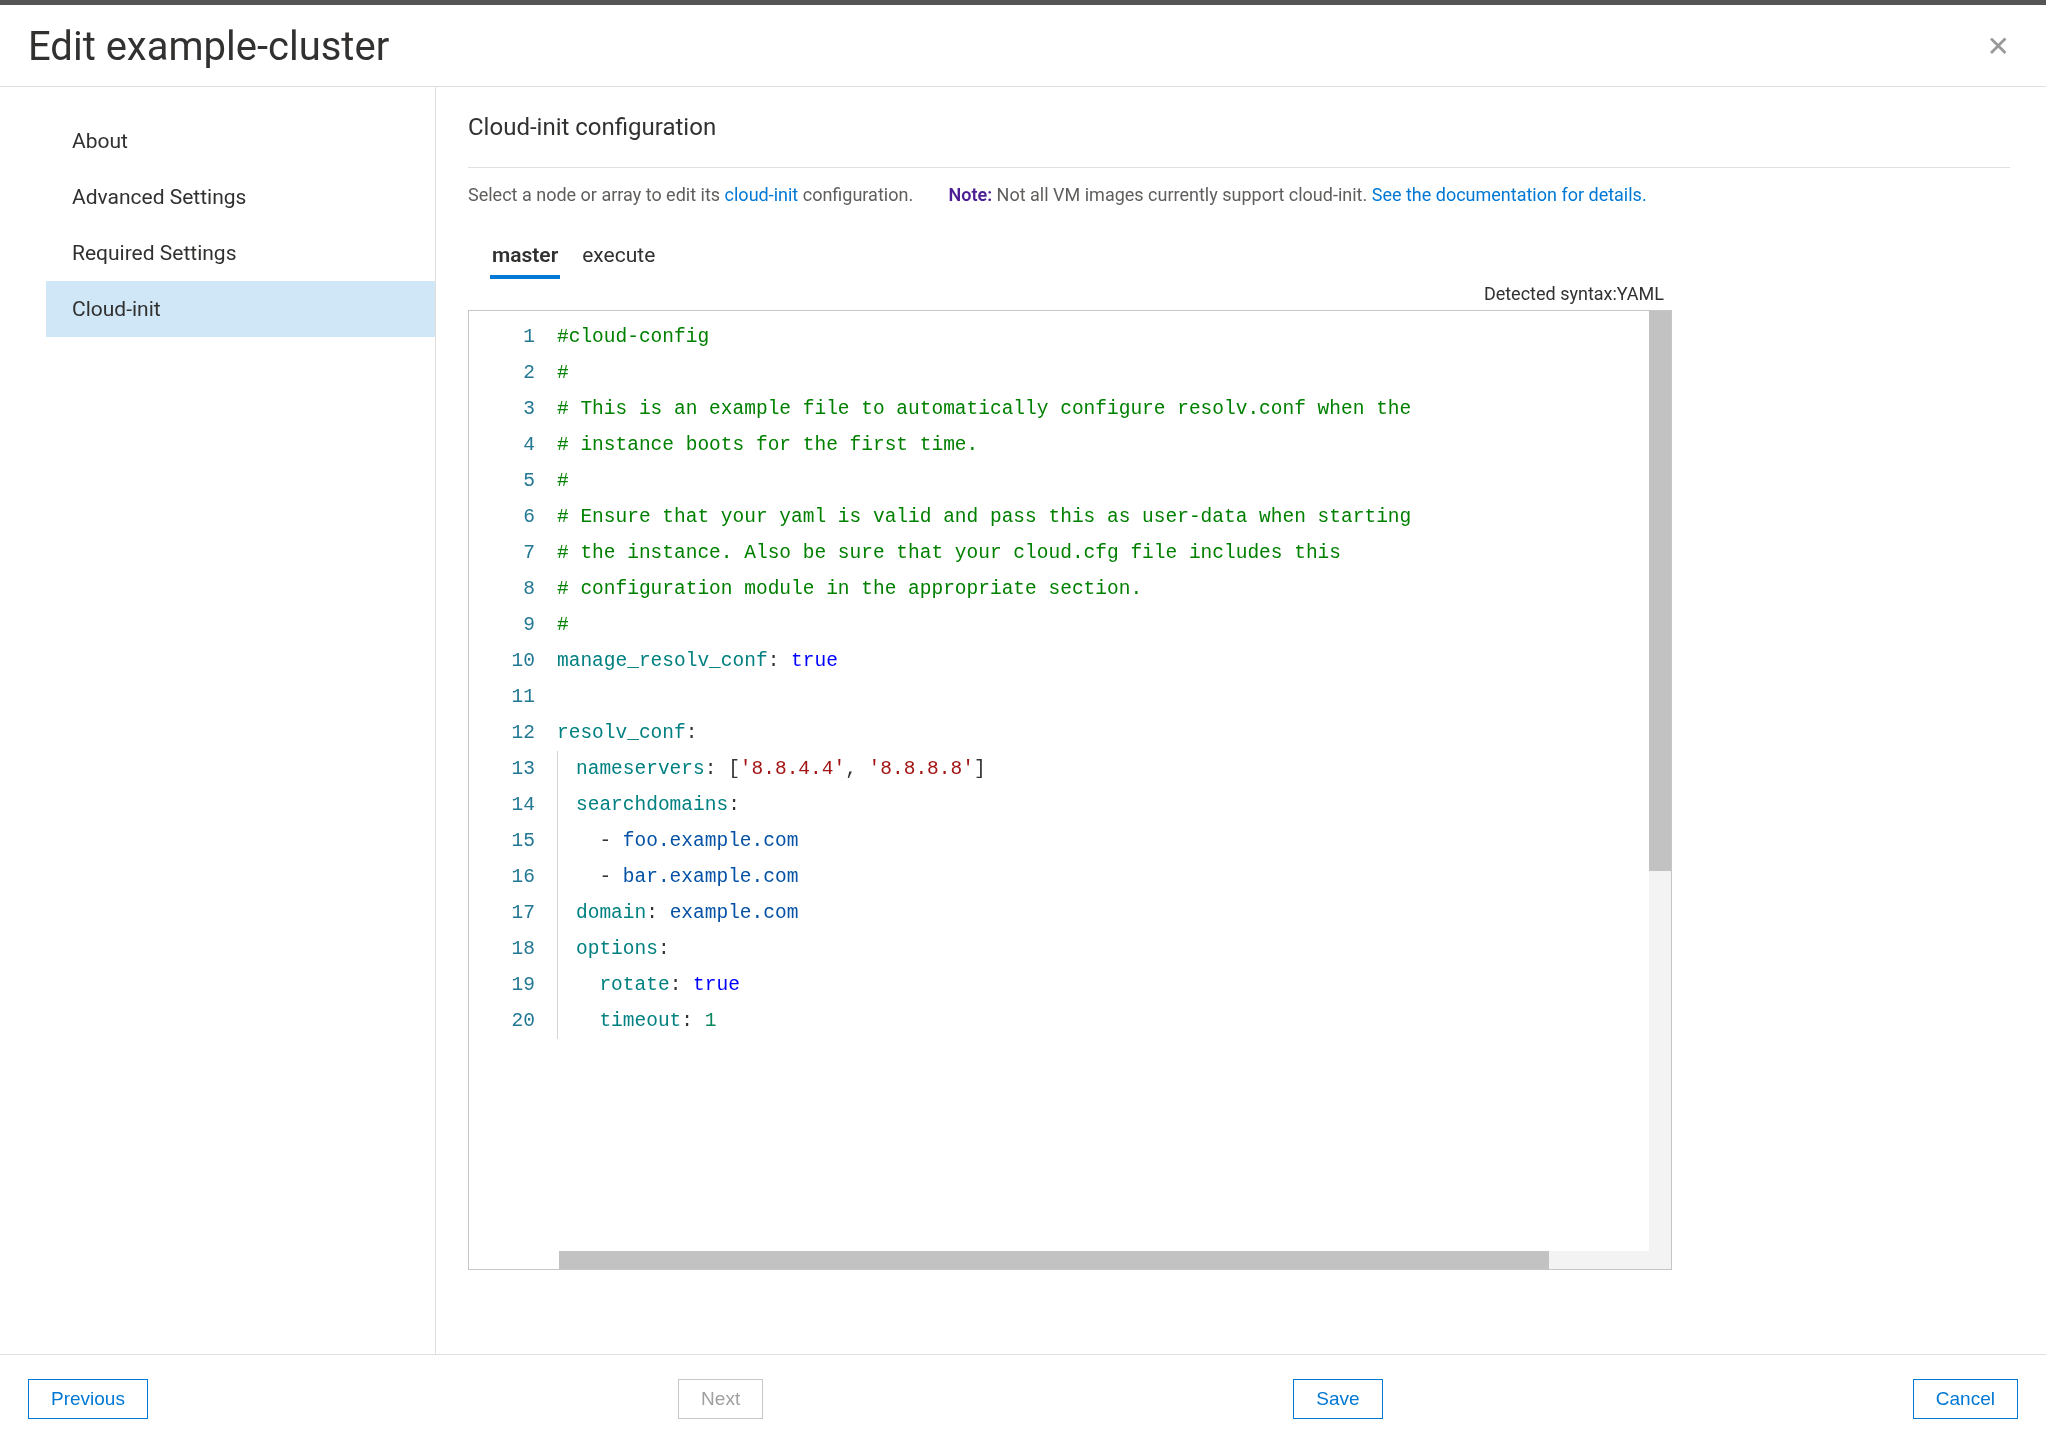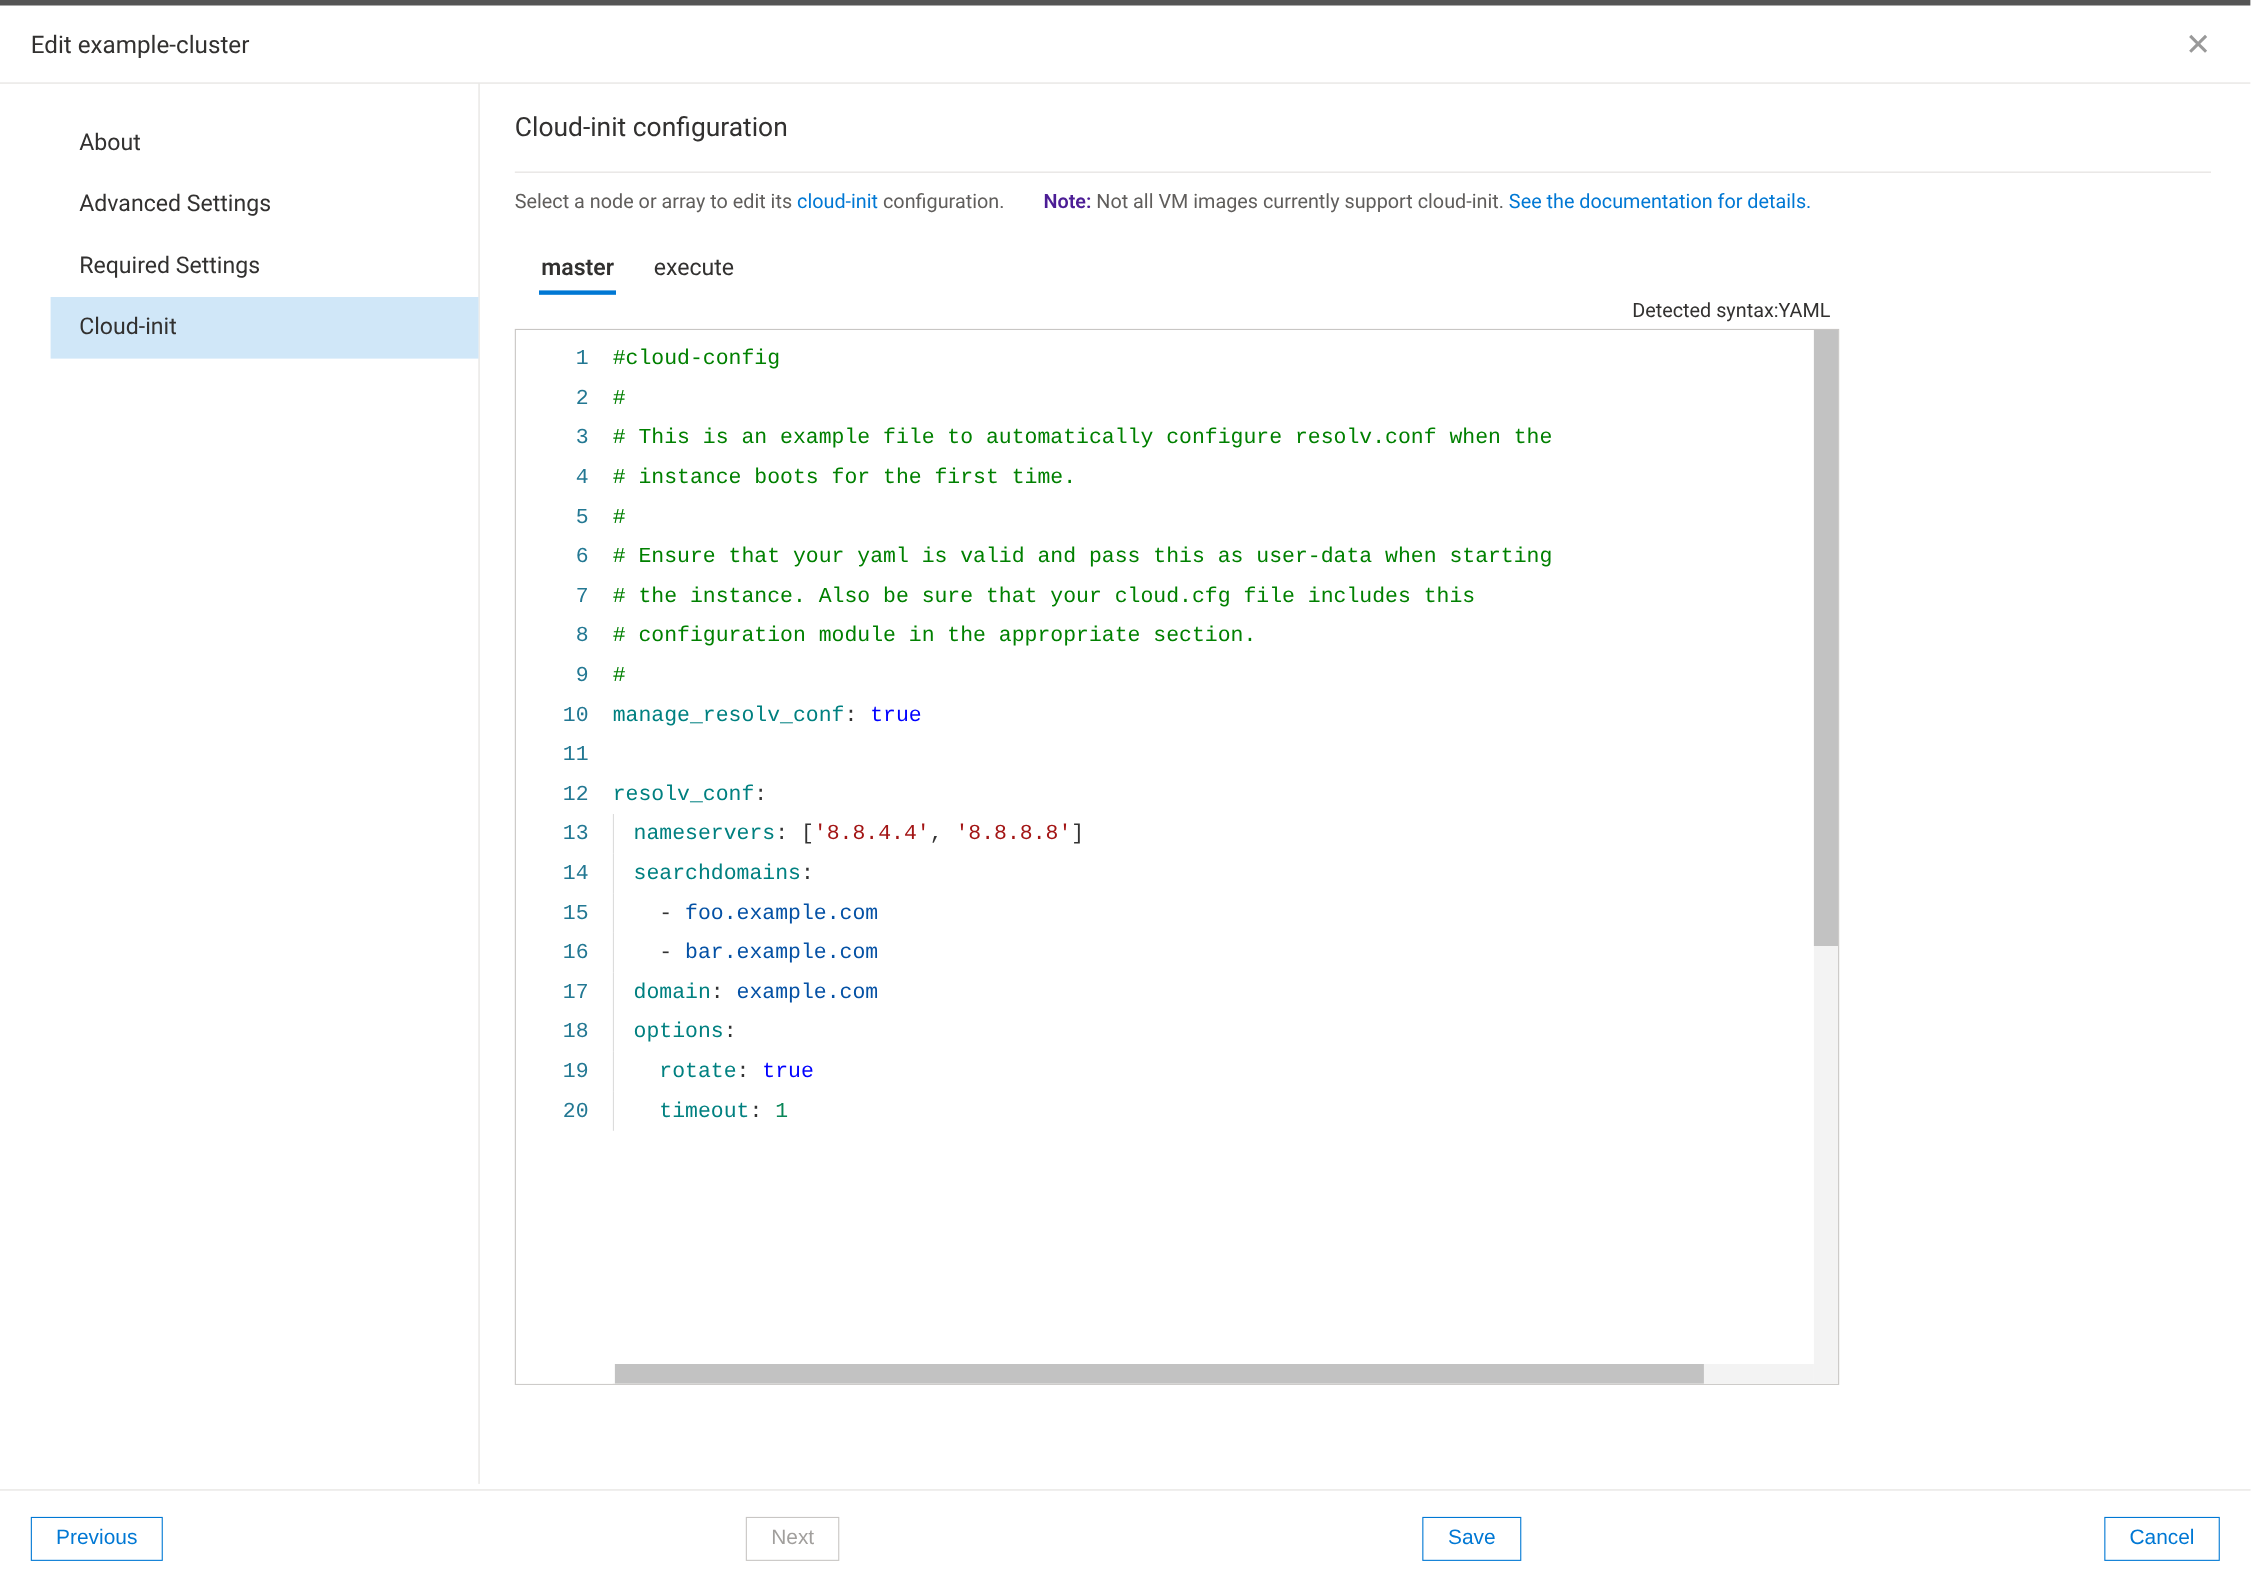--- a/index.html
+++ b/index.html
@@ -18,21 +18,21 @@
       width: 100%;
     }
     .dialog-header {
       display: flex;
       align-items: center;
       justify-content: space-between;
       padding: 18px 28px 16px 28px;
       border-bottom: 1px solid #e1dfdd;
     }
     .dialog-title {
-      font-size: 22px;
+      font-size: 40px;
       font-weight: 400;
       color: #323130;
     }
     .close-x {
       font-size: 28px;
       color: #999;
       cursor: pointer;
       padding: 4px 8px;
       line-height: 1;
     }
@@ -69,21 +69,21 @@
     .section-desc {
       font-size: 18px;
       color: #605e5c;
       padding: 14px 0 26px 0;
       line-height: 1.4;
     }
     .section-desc a { color: #0078d4; text-decoration: none; }
     .section-desc b { color: #4c1d95; font-weight: 600; padding-left: 31px; }
     .tabs {
       display: flex;
-      gap: 36px;
+      gap: 24px;
       padding-left: 24px;
       margin-bottom: 0;
       align-items: flex-end;
     }
     .tab {
       font-size: 21px;
       padding: 10px 0 12px 0;
       cursor: pointer;
       color: #323130;
       position: relative;

